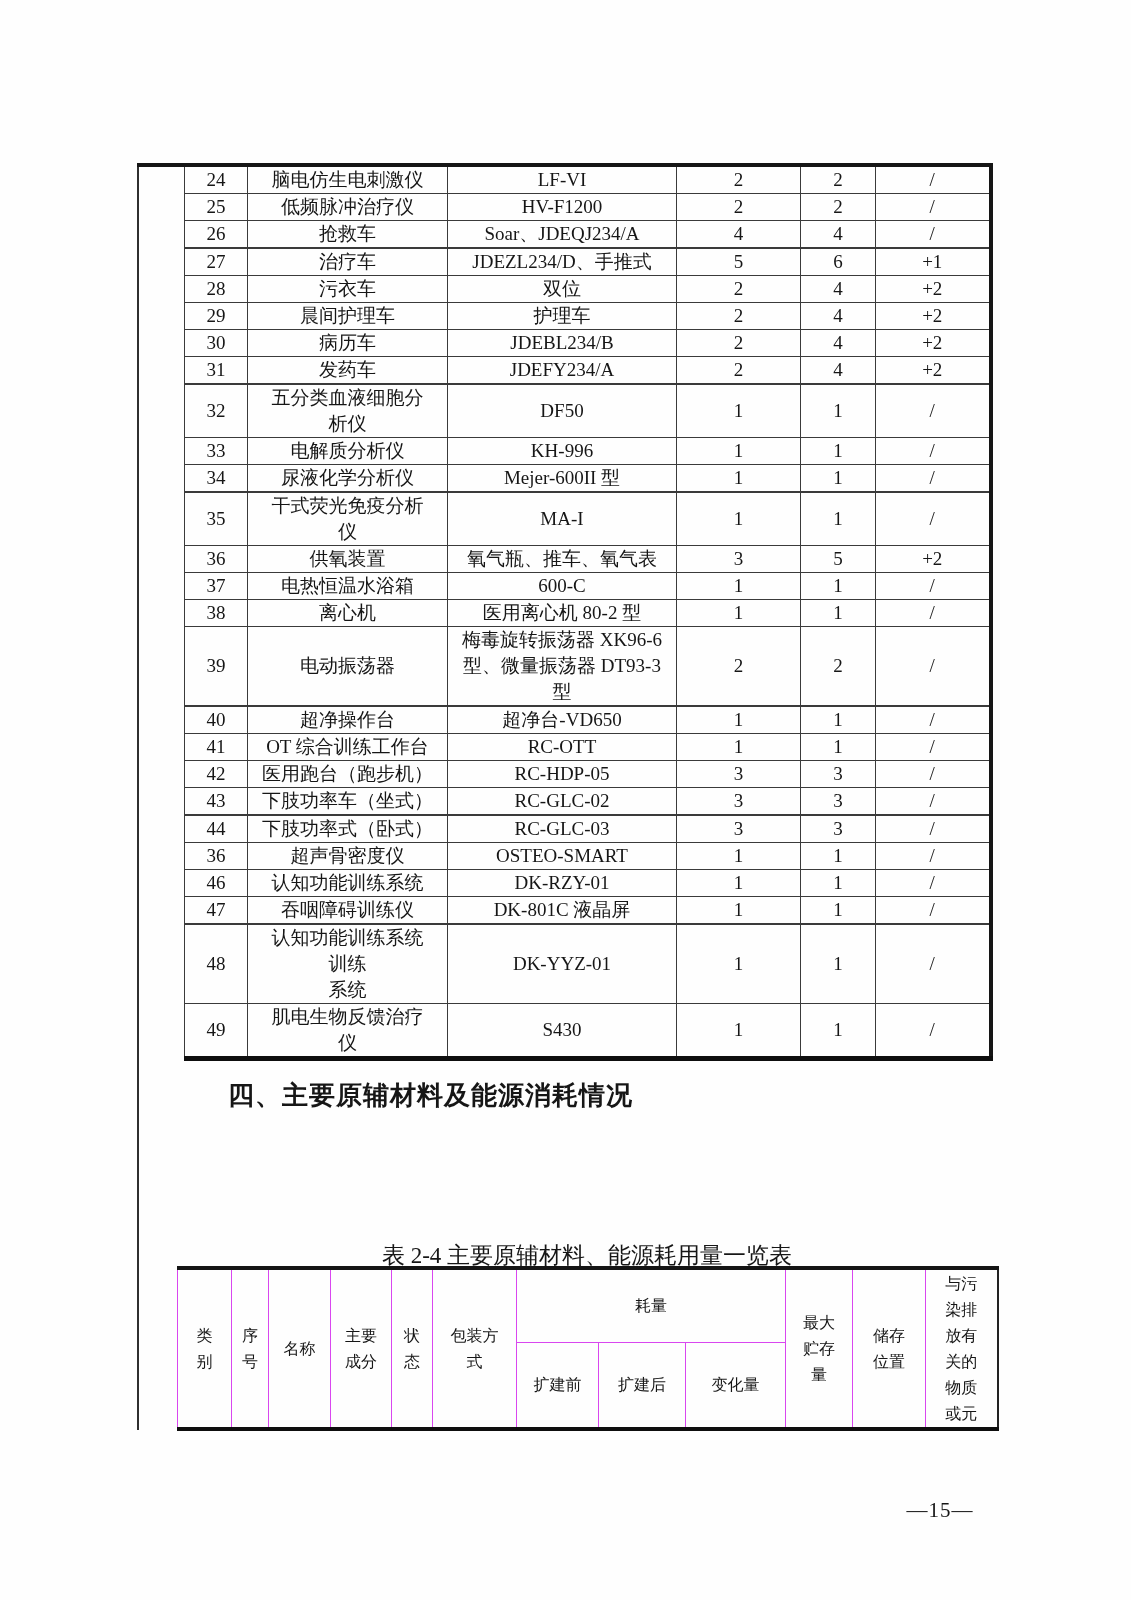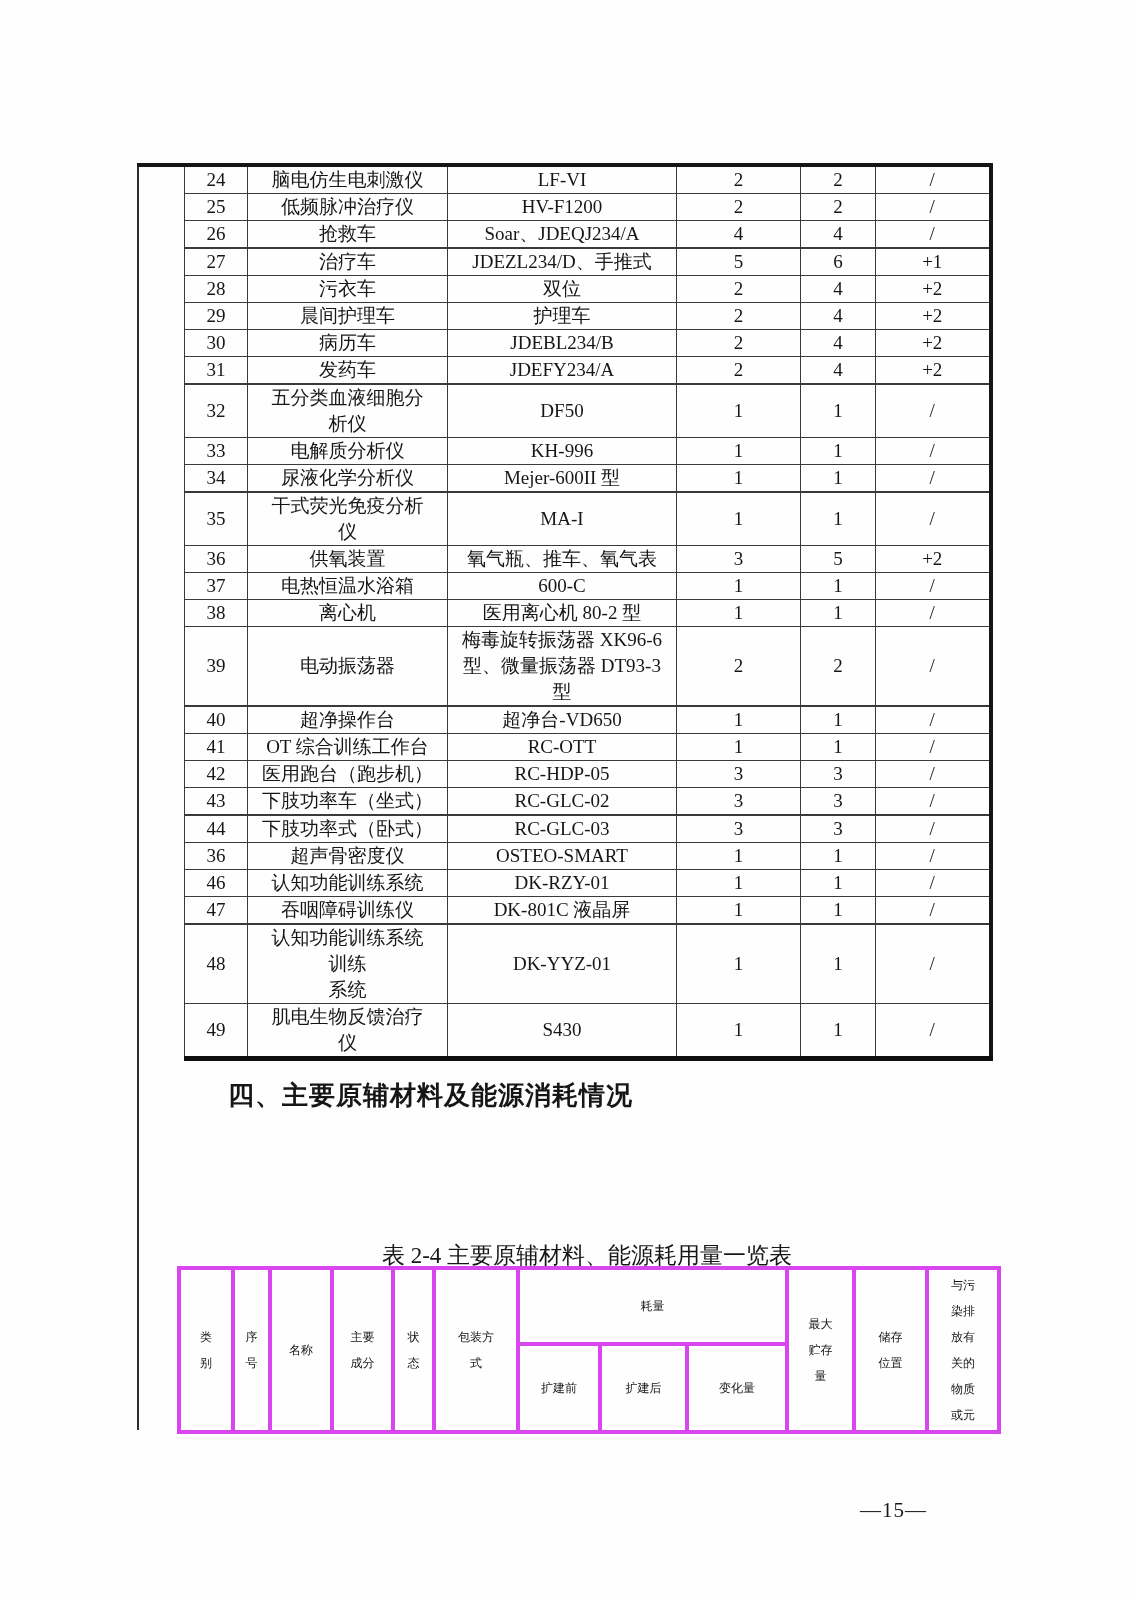--- a/index.html
+++ b/index.html
@@ -12,26 +12,26 @@
         border-top:4px solid #151515;border-right:4px solid #151515;border-bottom:5px solid #0e0e0e;border-left:1px solid #3a3a3a;}
   table.equip td{border:1px solid #3a3a3a;text-align:center;vertical-align:middle;
         font-size:19px;line-height:26px;white-space:pre-line;padding:0 2px;height:26px;}
   tr.hb td{border-bottom-width:2px;}
 
   .heading{position:absolute;left:228px;top:1078px;font-size:26px;font-weight:bold;letter-spacing:1px;}
   .t24title{position:absolute;left:177px;top:1240px;width:820px;text-align:center;font-size:23px;font-weight:normal;}
 
   table.mat{position:absolute;left:177px;top:1266px;width:820px;border-collapse:collapse;table-layout:fixed;
         border-top:4px solid #151515;border-bottom:4px solid #0e0e0e;border-left:1px solid #3a3a3a;border-right:2px solid #222;}
-  table.mat td{border:4px solid #d946ef;text-align:center;vertical-align:middle;
-        font-size:12px;line-height:26px;white-space:pre-line;padding:0 1px;}
+  table.mat td{border:1px solid #d946ef;text-align:center;vertical-align:middle;
+        font-size:16px;line-height:26px;white-space:pre-line;padding:0 1px;}
   table.mat tr.r1 td{height:72px;}
   table.mat tr.r2 td{height:84px;}
 
-  .pageno{position:absolute;left:860px;top:1498px;width:160px;font-size:21px;letter-spacing:1px;}
+  .pageno{position:absolute;left:860px;top:1498px;width:160px;text-align:center;font-size:21px;letter-spacing:1px;}
 </style>
 </head>
 <body>
 
 <div class="page">
   <div class="vline"></div>
   <div class="topext"></div>
 
   <table class="equip">
     <colgroup>

